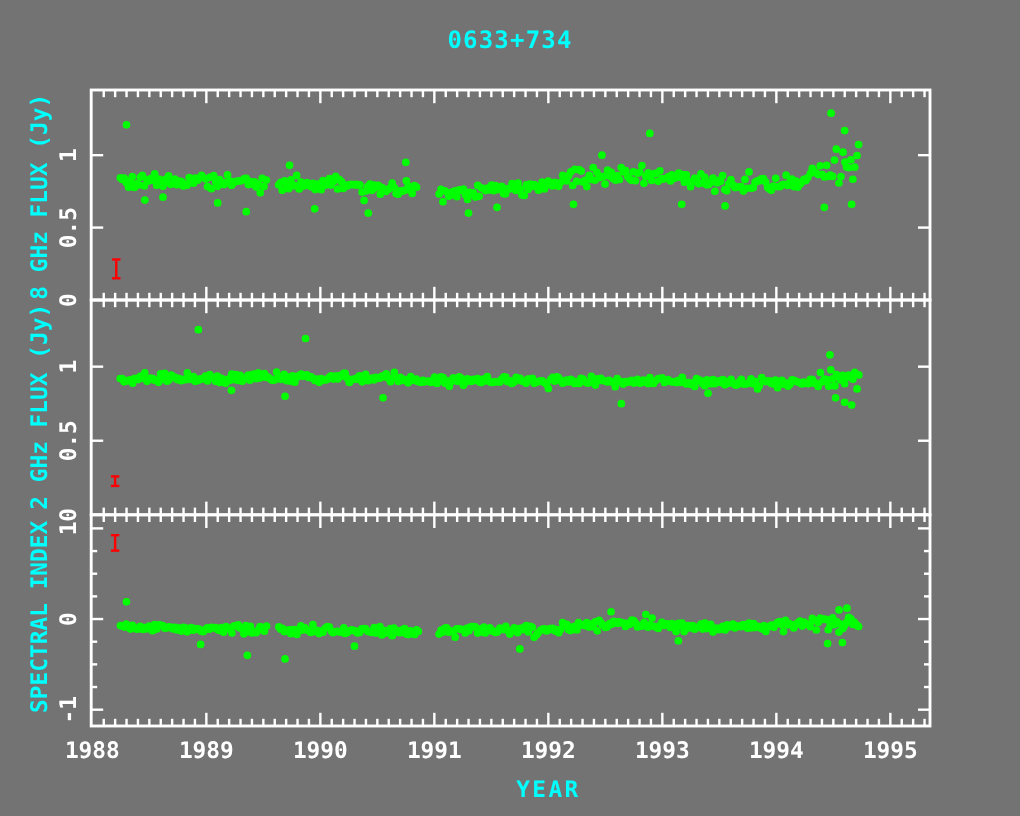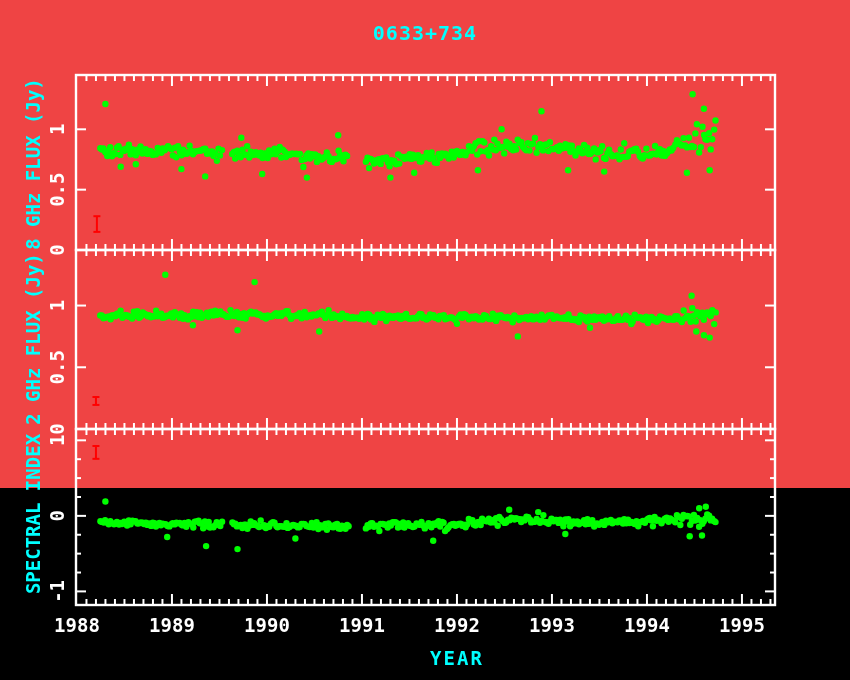--- a/index.html
+++ b/index.html
@@ -1,17 +1,17 @@
 <!DOCTYPE html>
 <html><head>
 <meta charset="utf-8">
 <style>
   html,body{margin:0;padding:0;background:#000;width:850px;height:680px;overflow:hidden;
             font-family:"DejaVu Sans Mono","Liberation Mono",monospace;}
-  .fig{position:relative;width:850px;height:488px;background:#ef4444;}
+  .fig{position:relative;width:850px;height:680px;background:#737373;}
   .title{position:absolute;left:0;top:21px;width:850px;text-align:center;
          color:#00ffff;font-size:20px;font-weight:bold;letter-spacing:1px;}
   .xlab{position:absolute;left:0;top:647px;width:850px;text-align:center;
         color:#00ffff;font-size:19px;font-weight:bold;letter-spacing:2px;margin-left:32px;}
   .ylab{position:absolute;color:#00ffff;font-size:19px;font-weight:bold;white-space:nowrap;
         transform:translate(-50%,-50%) rotate(-90deg);}
   svg{position:absolute;left:0;top:0;}
   svg text{font-family:"DejaVu Sans Mono","Liberation Mono",monospace;
            font-size:19px;font-weight:bold;fill:#ffffff;}
 </style>

